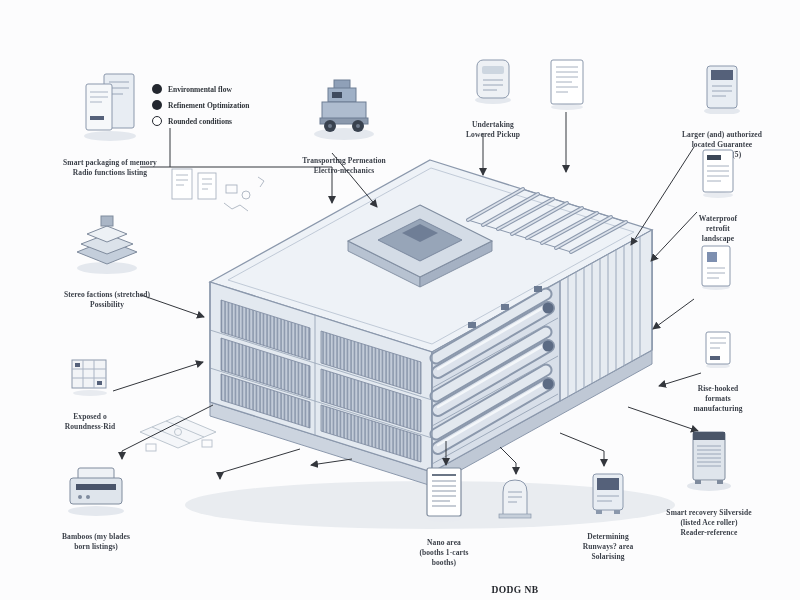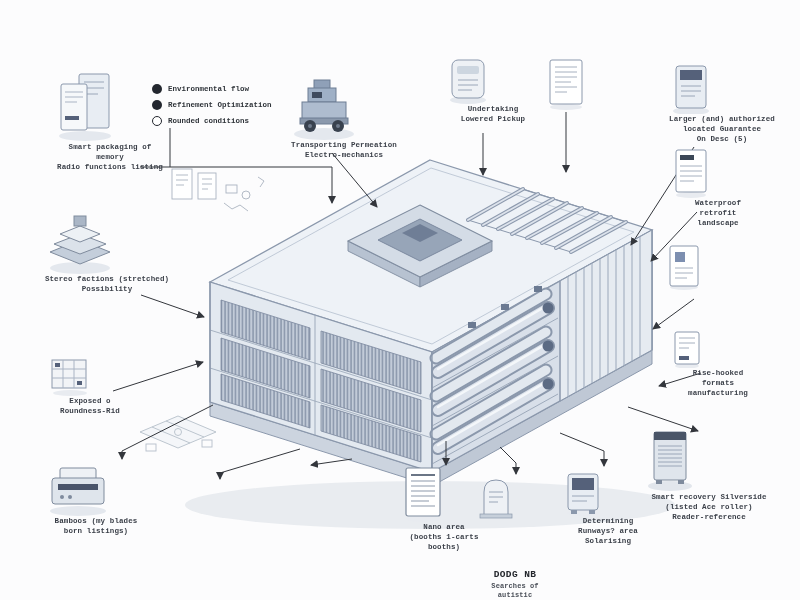--- a/index.html
+++ b/index.html
@@ -1,19 +1,19 @@
 <!DOCTYPE html>
 <html><head>
 <meta charset="utf-8">
 <style>
   html,body{margin:0;padding:0;background:#ffffff;}
   .canvas{position:relative;width:800px;height:600px;background:#fcfcfd;overflow:hidden;
-          font-family:Liberation Mono, monospace;}
+          font-family:Liberation Serif, serif;}
   .layer{position:absolute;left:0;top:0;}
-  .callout{position:absolute;display:flex;flex-direction:column;gap:1px;}
+  .callout{position:absolute;display:flex;flex-direction:column;align-items:center;gap:16px;}
   .cap{font-size:7.5px;line-height:1.3;font-weight:600;color:#3a3f48;text-align:center;
        white-space:pre-line;letter-spacing:.1px;}
   .cap.bold{font-size:9.5px;font-weight:800;letter-spacing:.4px;color:#23262c;margin-top:48px;}
   .cap.sub{font-weight:600;font-size:7px;color:#4a4f58;}
   .legend{position:absolute;left:152px;top:84px;display:flex;flex-direction:column;gap:6px;}
   .legend-row{display:flex;align-items:center;gap:6px;font-size:7.5px;font-weight:700;color:#2e3339;}
   .dot{width:10px;height:10px;border-radius:50%;background:#23272f;flex:0 0 auto;}
   .dot.outline{background:#fff;border:1.6px solid #23272f;box-sizing:border-box;}
   svg{display:block;}
 </style>

